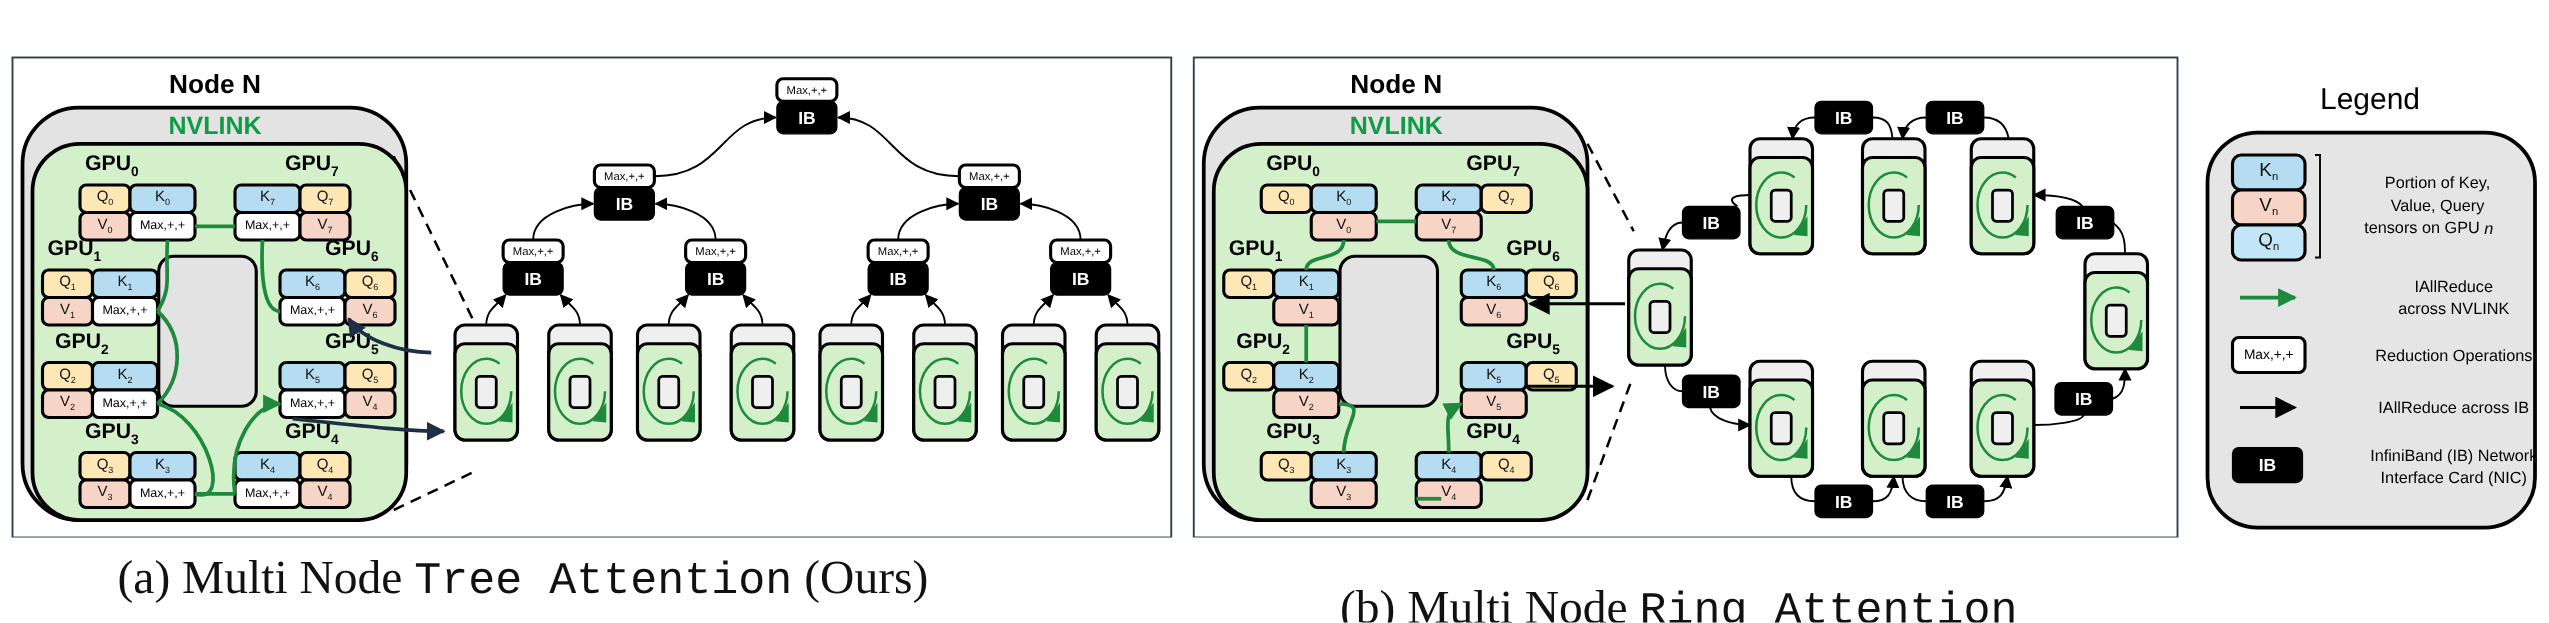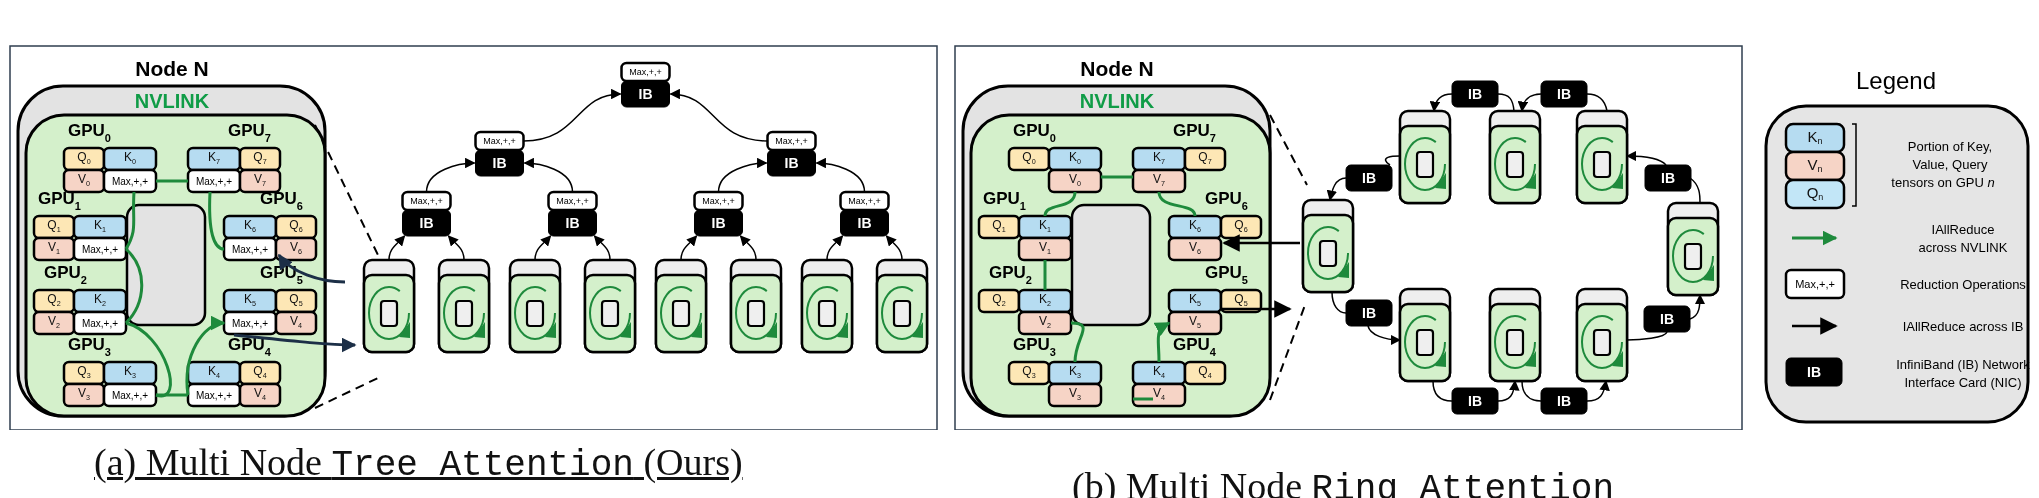--- a/index.html
+++ b/index.html
@@ -496,18 +496,18 @@
         <g>
           <rect x="1786" y="358" width="56" height="28" rx="5" ry="5" fill="#000" stroke="#000" stroke-width="1"></rect>
           <text x="1814" y="372" font-size="14" font-weight="bold" fill="#fff" text-anchor="middle" font-family="&quot;Liberation Sans&quot;, sans-serif" dominant-baseline="central">IB</text>
         </g>
         <text x="1963" y="364" font-size="13" font-weight="normal" fill="#000" text-anchor="middle" font-family="&quot;Liberation Sans&quot;, sans-serif" dominant-baseline="central">InfiniBand (IB) Network</text>
         <text x="1963" y="382" font-size="13" font-weight="normal" fill="#000" text-anchor="middle" font-family="&quot;Liberation Sans&quot;, sans-serif" dominant-baseline="central">Interface Card (NIC)</text>
       </g>
     </g>
 </svg>
 
-<div class="caption" style="left:94px;text-decoration:underline;">
+<div class="caption" style="left:94px;">
   <span>(a) Multi Node </span><span class="mono">Tree Attention</span><span> (Ours)</span>
 </div>
 <div class="caption" style="left:1072px;margin-top:24px;">
   <span>(b) Multi Node </span><span class="mono">Ring Attention</span>
 </div>
 
 </body></html>

